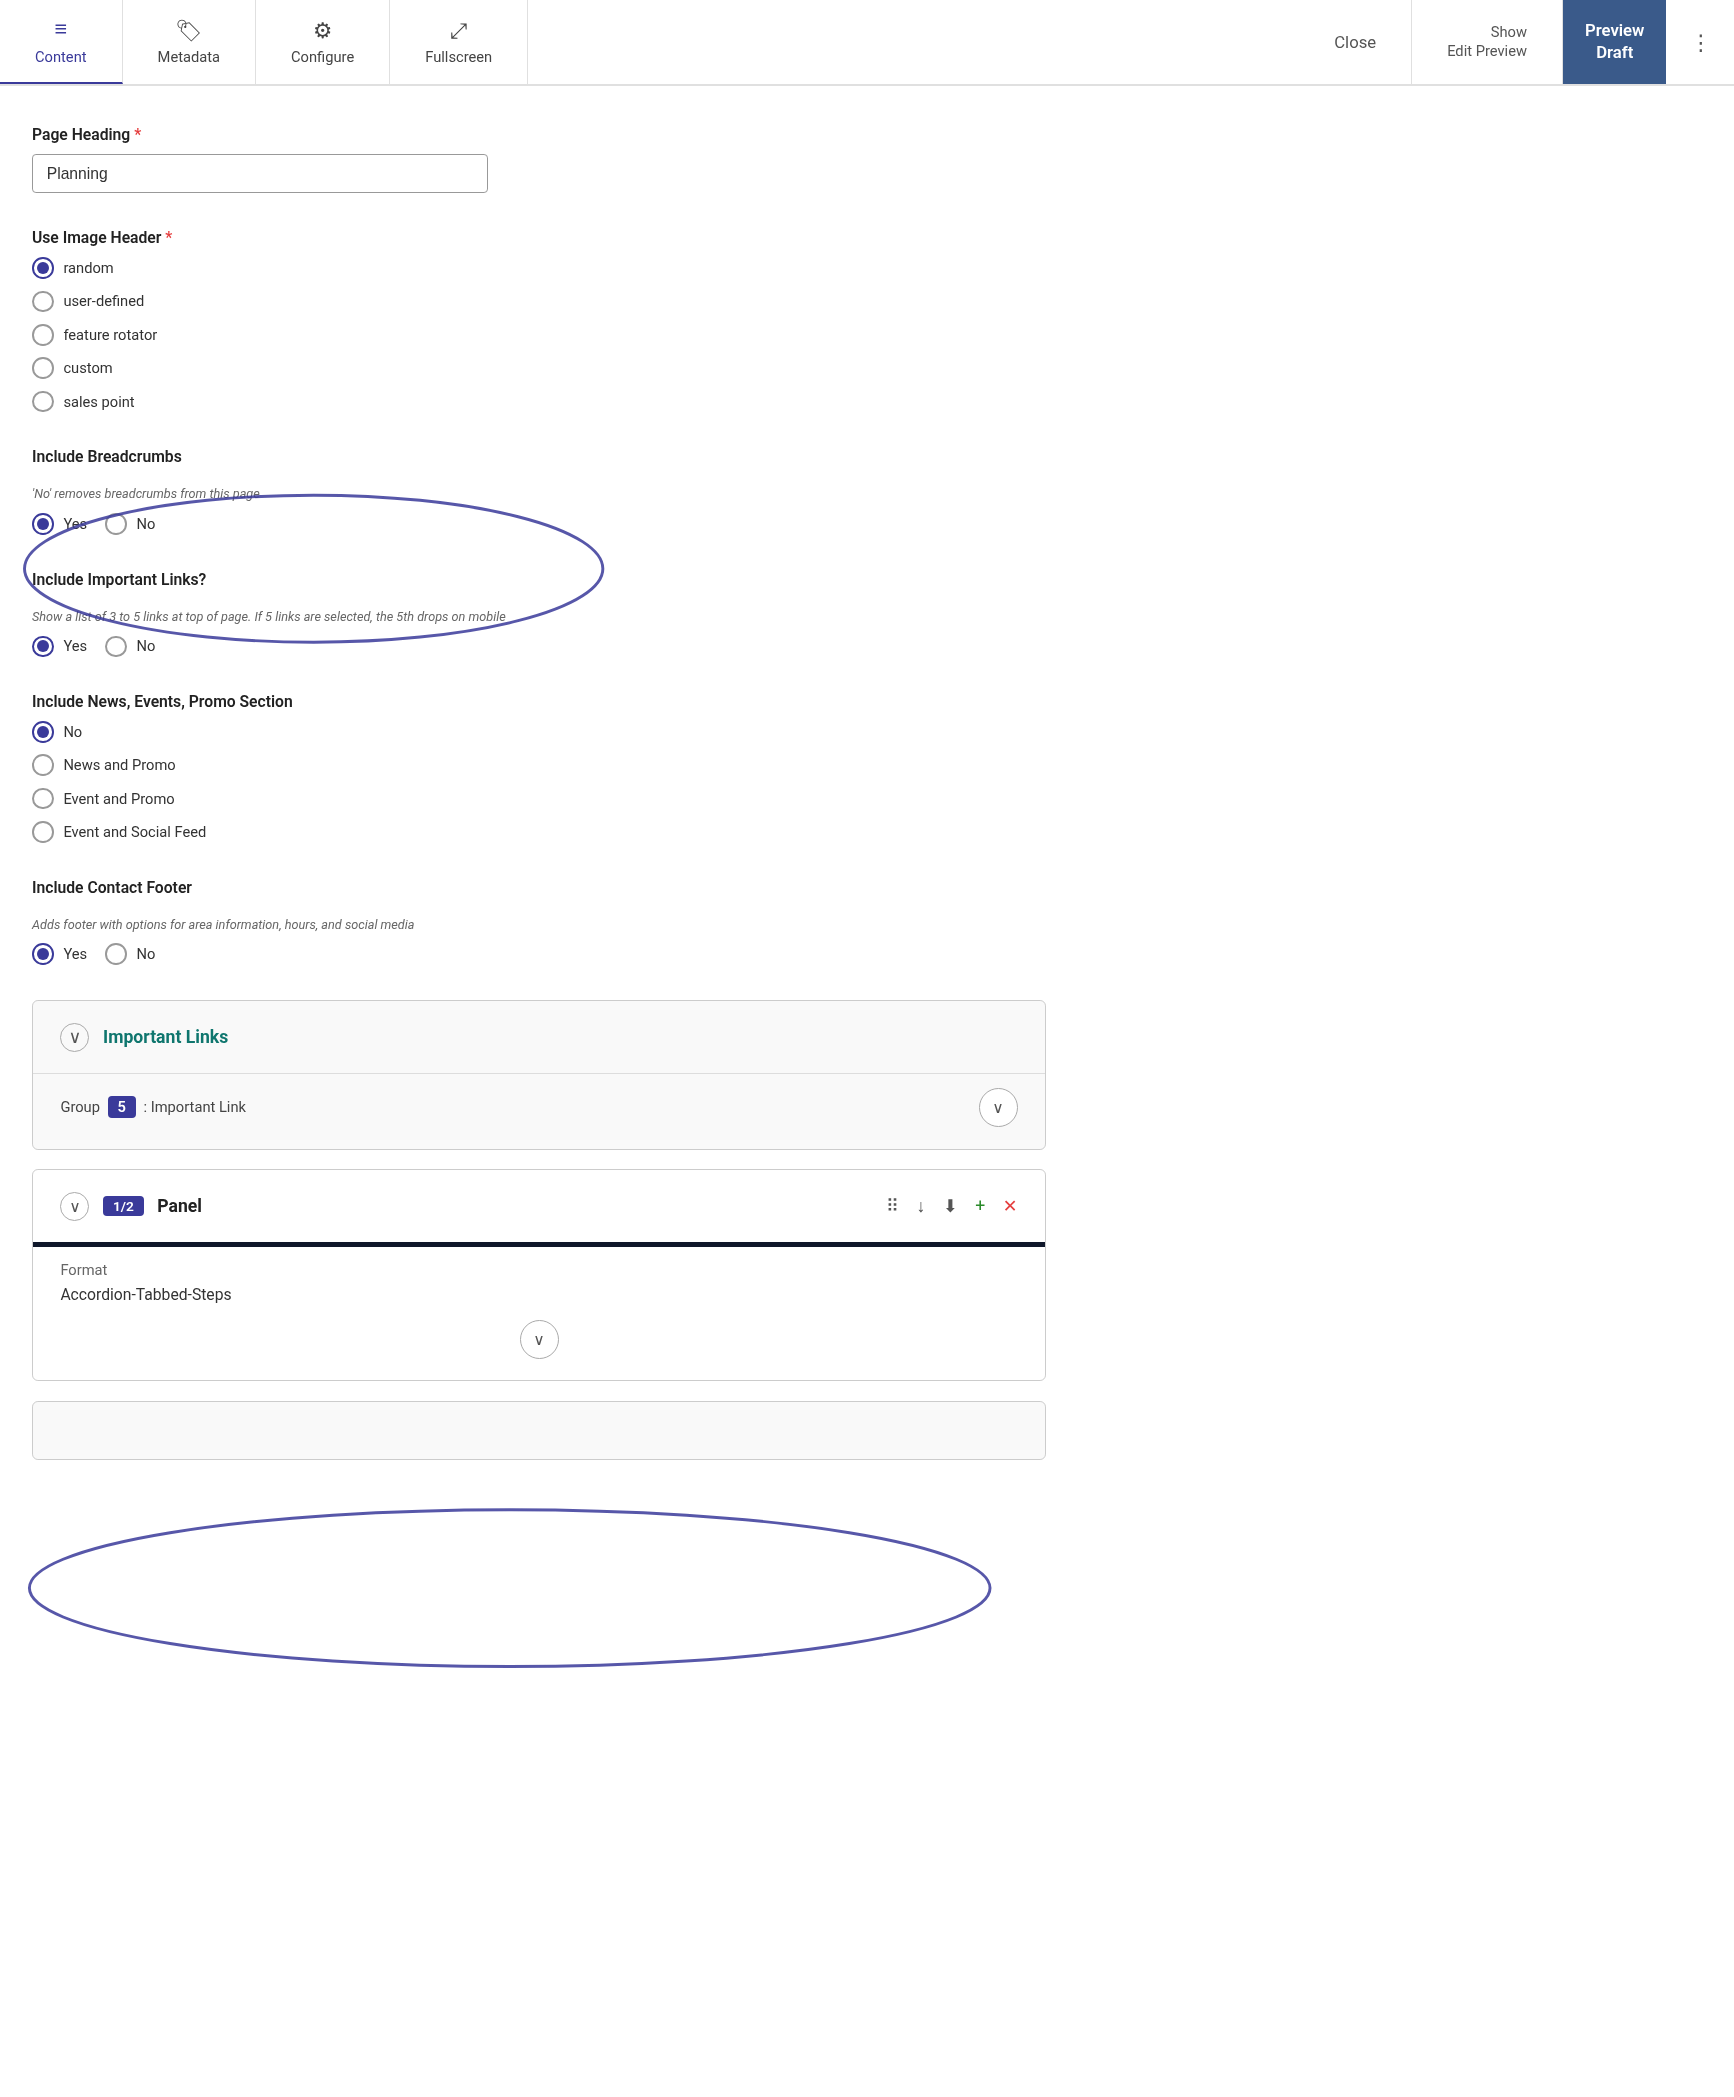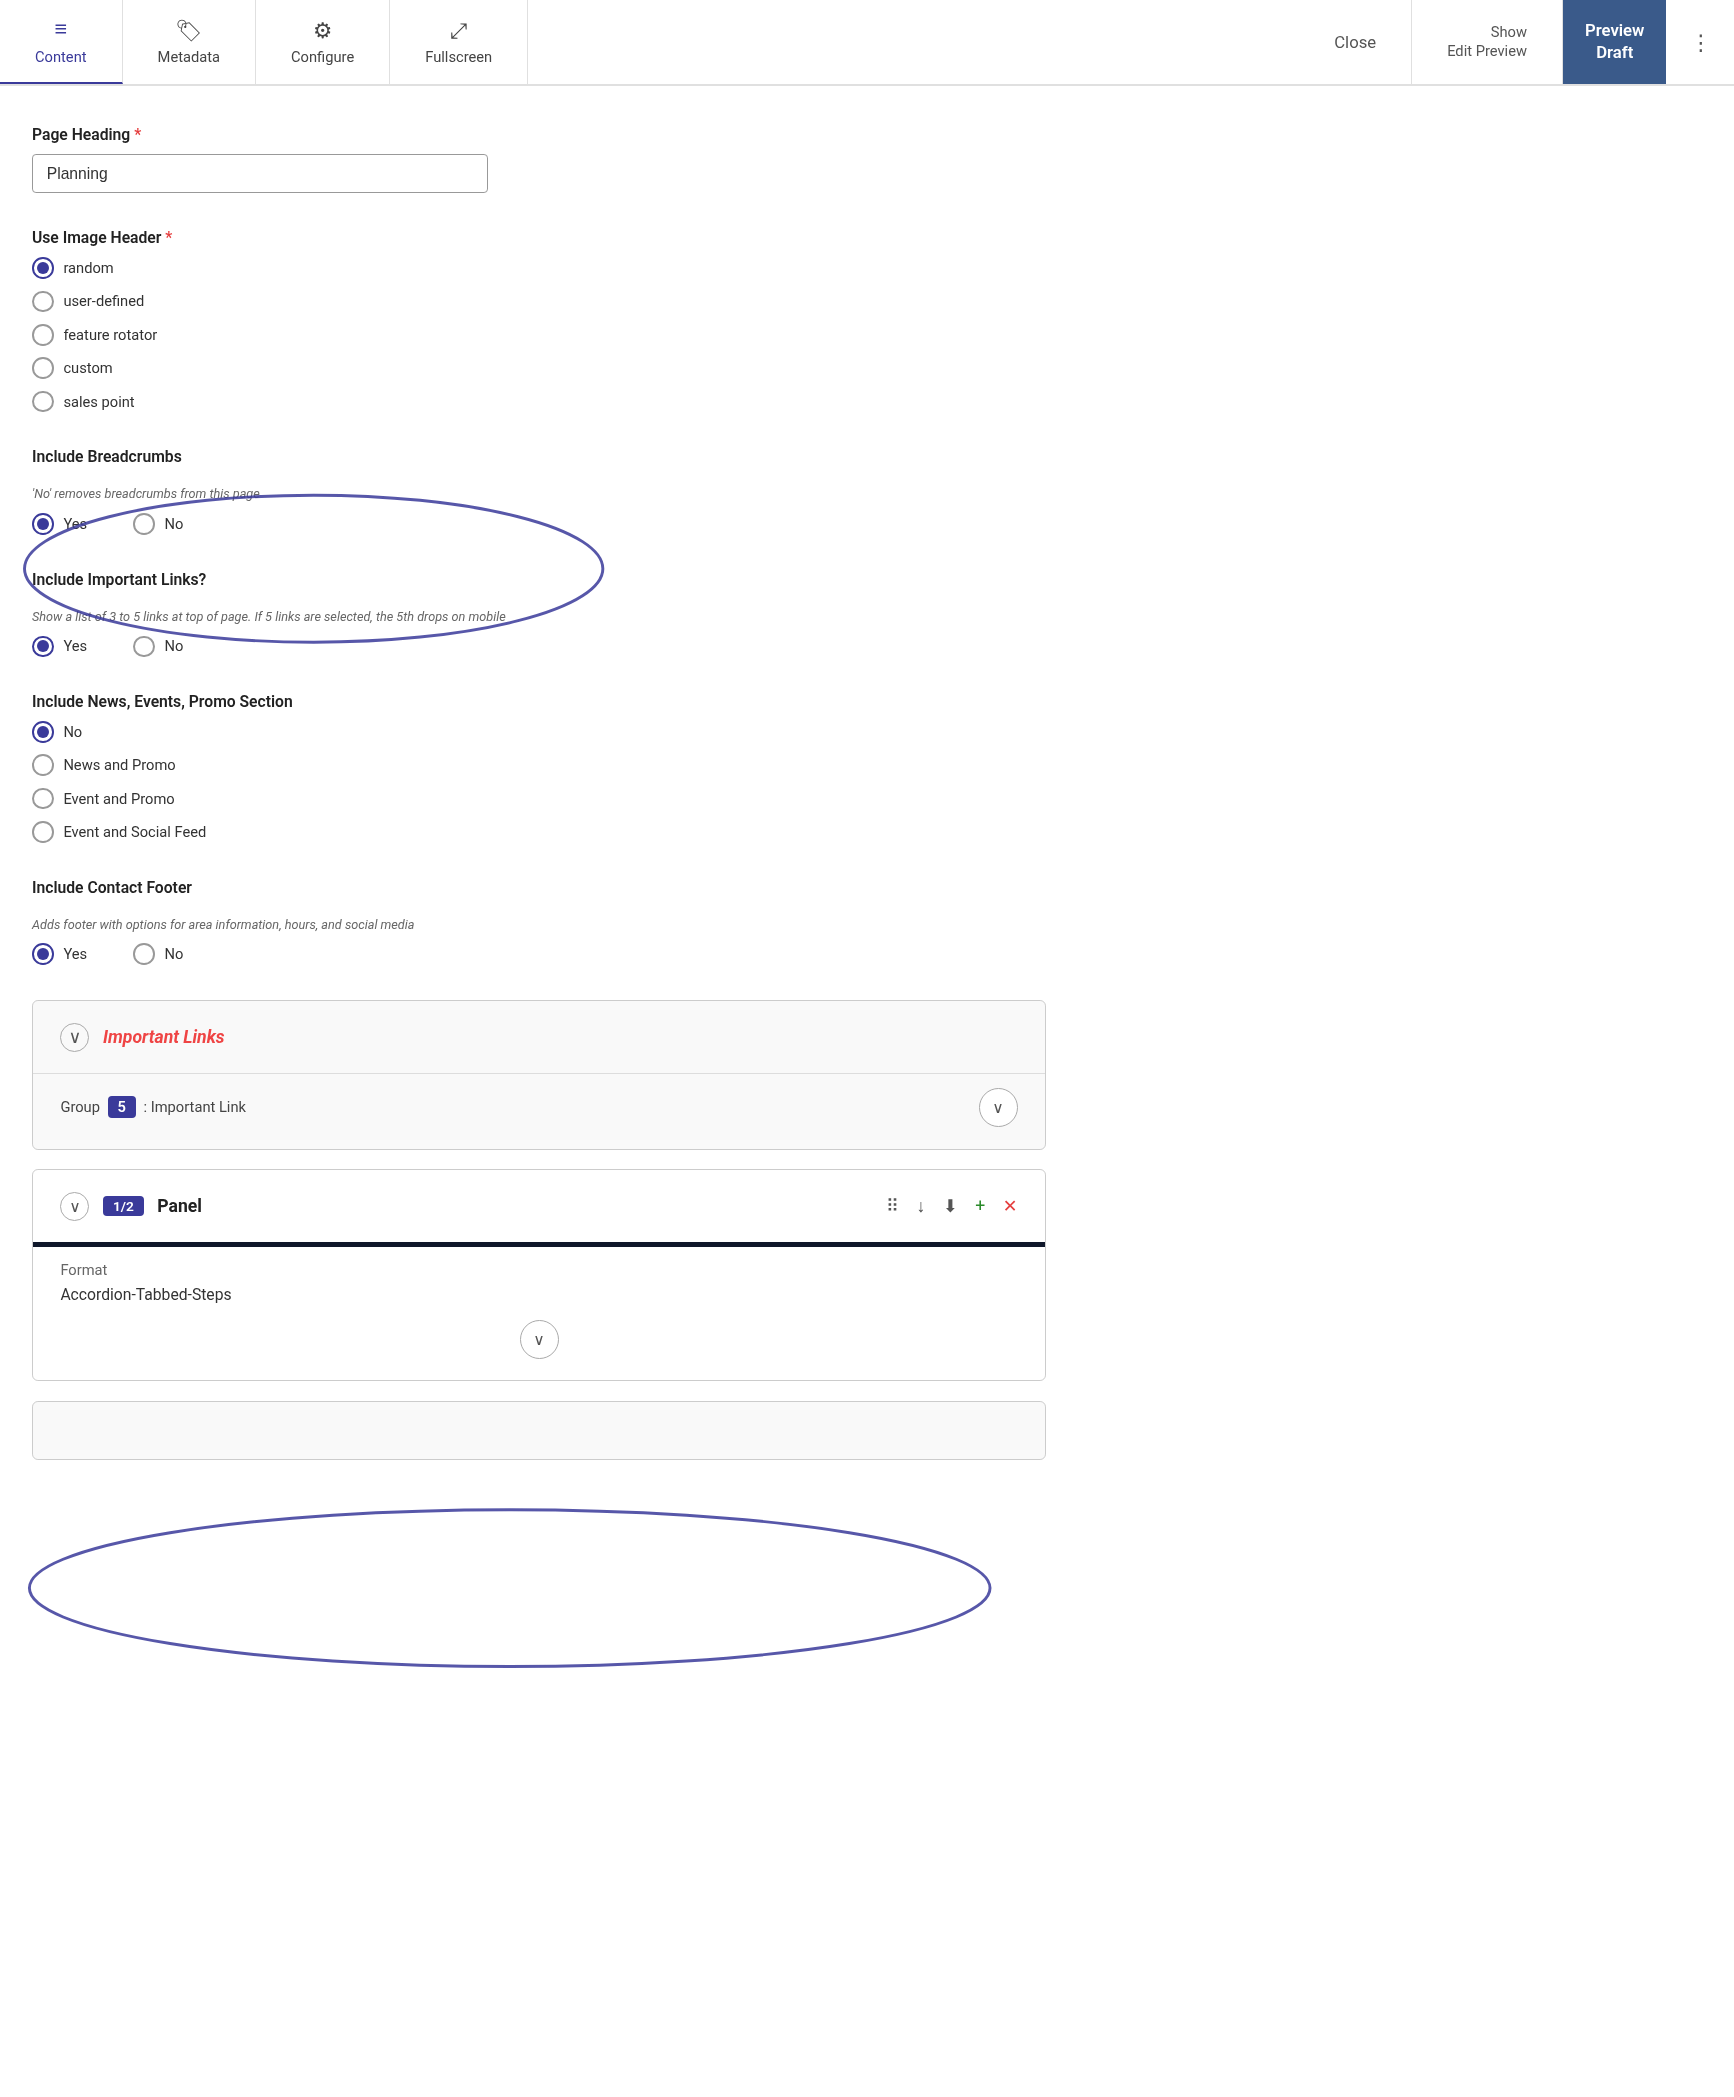--- a/index.html
+++ b/index.html
@@ -133,21 +133,21 @@
 
     
     .radio-group {
       display: flex;
       flex-direction: column;
       gap: 11.8px;
     }
     .radio-inline {
       display: flex;
       flex-direction: row;
-      gap: 46px;
+      gap: 18px;
     }
     .radio-item {
       display: flex;
       align-items: center;
       gap: 9.8px;
       cursor: pointer;
       font-size: 14.7px;
       color: #333;
     }
     .radio-circle {
@@ -192,22 +192,21 @@
       border-radius: 50%;
       width: 29px;
       height: 29px;
       display: flex;
       align-items: center;
       justify-content: center;
     }
     .section-block-title {
       font-size: 17.6px;
       font-weight: 700;
-      color: #ef4444;
-      font-style: italic;
+      color: #0f766e;
     }
     .section-block-body {
       padding: 13.7px 27.4px 21.6px;
       border-top: 1px solid #ddd;
       display: flex;
       align-items: center;
       justify-content: space-between;
     }
     .group-label {
       font-size: 14.7px;

